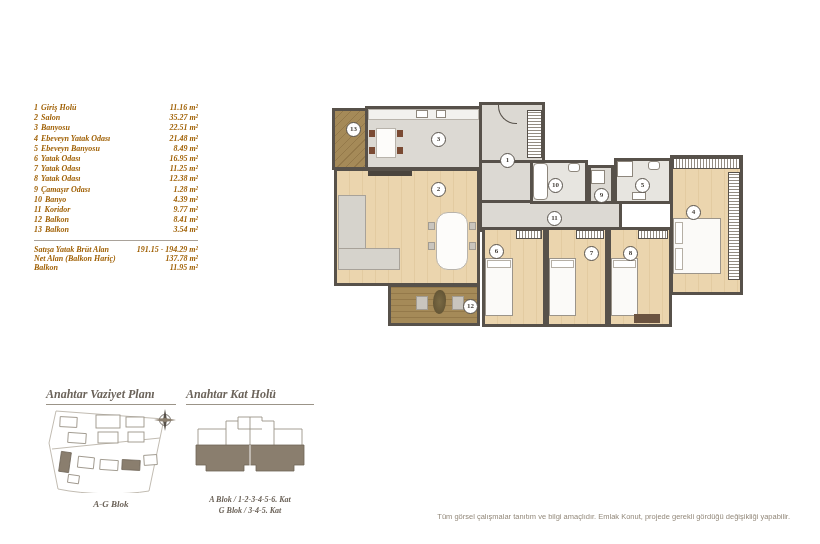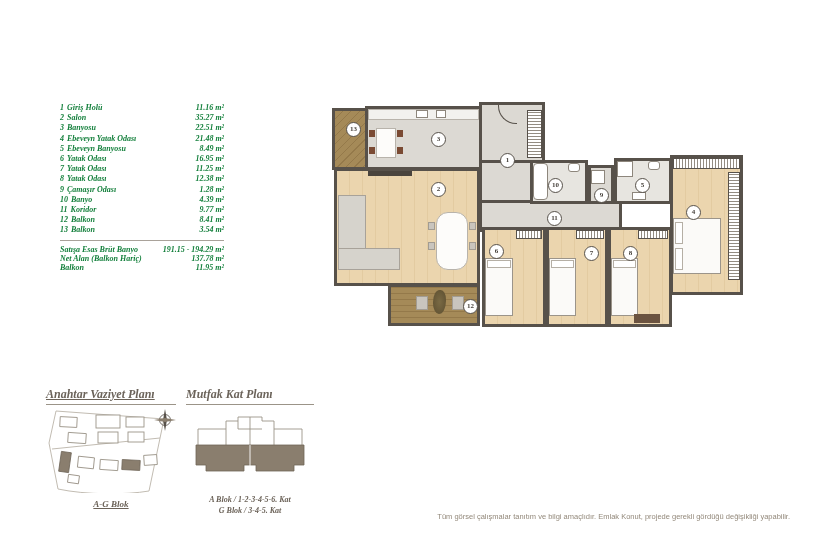--- a/index.html
+++ b/index.html
@@ -6,21 +6,21 @@
   .page{position:relative;width:820px;height:544px;background:#ffffff;overflow:hidden;
         font-family:"Liberation Serif",serif;}
 
   
   .badge{position:absolute;left:46px;top:45px;width:156px;height:48px;background:#8a7e6e;
          color:#fff;display:flex;align-items:center;justify-content:center;gap:7px;}
   .badge-units{font:italic 700 34px/1 "Liberation Serif",serif;letter-spacing:-2px;}
   .badge-title{font:italic 700 13px/1.15 "Liberation Serif",serif;letter-spacing:.4px;text-align:left;}
 
   
-  .room-list{position:absolute;left:60px;top:103px;width:164px;color:#15803d;}
+  .room-list{position:absolute;left:34px;top:103px;width:164px;color:#a16207;}
   .rl-row{display:flex;justify-content:space-between;font:italic 700 8px/10.2px "Liberation Serif",serif;}
   .rl-name .sp{margin-right:3px;}
   .rl-summary{margin-top:4px;padding-top:4px;border-top:1px solid #a9a29a;}
   .rl-summary .rl-row{line-height:9.4px;}
 
   
   .plan{position:absolute;left:332px;top:100px;width:414px;height:231px;}
   .room{position:absolute;border:3px solid #57514a;box-sizing:border-box;}
   .f-gray{background:#dcd9d3;}
   .f-bath{background:#e7e5e0;}
@@ -127,21 +127,21 @@
         </div>
 
         <div class="rl-row">
           <span class="rl-name"><span class="sp">13</span><span>Balkon</span></span>
           <span class="rl-area">3.54 m²</span>
         </div>
       </div>
     <div class="rl-summary">
 
         <div class="rl-row">
-          <span>Satışa Esas Brüt Banyo</span>
+          <span>Satışa Yatak Brüt Alan</span>
           <span>191.15 - 194.29 m²</span>
         </div>
 
         <div class="rl-row">
           <span>Net Alan (Balkon Hariç)</span>
           <span>137.78 m²</span>
         </div>
 
         <div class="rl-row">
           <span>Balkon</span>
@@ -224,21 +224,21 @@
     <div class="num" style="left:157px;top:144px;">6</div>
     <div class="num" style="left:252px;top:146px;">7</div>
     <div class="num" style="left:291px;top:146px;">8</div>
     <div class="num" style="left:262px;top:88px;">9</div>
     <div class="num" style="left:216px;top:78px;">10</div>
     <div class="num" style="left:215px;top:111px;">11</div>
     <div class="num" style="left:131px;top:199px;">12</div>
     <div class="num" style="left:14px;top:22px;">13</div>
   </div>
 
-  <div class="key-block" style="left:46px;top:388px;width:130px;text-decoration:underline;">
+  <div class="key-block" style="left:46px;top:388px;width:130px;">
     <div class="key-title">Anahtar Vaziyet Planı</div>
     <svg width="130" height="88" viewBox="0 0 130 88">
       <g stroke="#c2bcb2" stroke-width="1" fill="none">
         <path d="M10 6 L118 14"></path>
           <path d="M10 6 L3 38 L12 84"></path>
           <path d="M118 14 L103 86"></path>
         <path d="M6 44 L114 33"></path>
           <path d="M12 84 C 40 90 80 90 103 86"></path>
       </g>
       <g stroke="#9b9488" stroke-width="0.9" fill="#ffffff">
@@ -260,21 +260,21 @@
       <g>
         <circle cx="119" cy="15" r="5.5" fill="none" stroke="#57514a" stroke-width="0.8"></circle>
         <polygon points="119,4 121,15 119,26 117,15" fill="#57514a"></polygon>
         <polygon points="108,15 119,13 130,15 119,17" fill="#8a7e6e"></polygon>
       </g>
     </svg>
     <div class="key-caption">A-G Blok</div>
   </div>
 
   <div class="key-block" style="left:186px;top:388px;width:128px;">
-    <div class="key-title">Mutfak Kat Planı</div>
+    <div class="key-title">Anahtar Kat Holü</div>
     <svg width="120" height="74" viewBox="0 0 120 74" style="display:block;margin:8px auto 0;">
       <g stroke="#9b9488" stroke-width="0.9" fill="none">
         <path d="M8 32 V16 H36 V8 H48 V4 H72 V8 H84 V16 H112 V32"></path>
         <path d="M36 16 V32"></path>
           <path d="M84 16 V32"></path>
         <path d="M48 8 V16 H72"></path>
           <path d="M60 4 V32"></path>
       </g>
       <path d="M6 32 H114 V52 H104 V58 H66 V52 H54 V58 H16 V52 H6 Z" fill="#8a7e6e" stroke="#6e6457" stroke-width="0.8"></path>
       <path d="M60 32 V58" stroke="#ffffff" stroke-width="0.9"></path>

